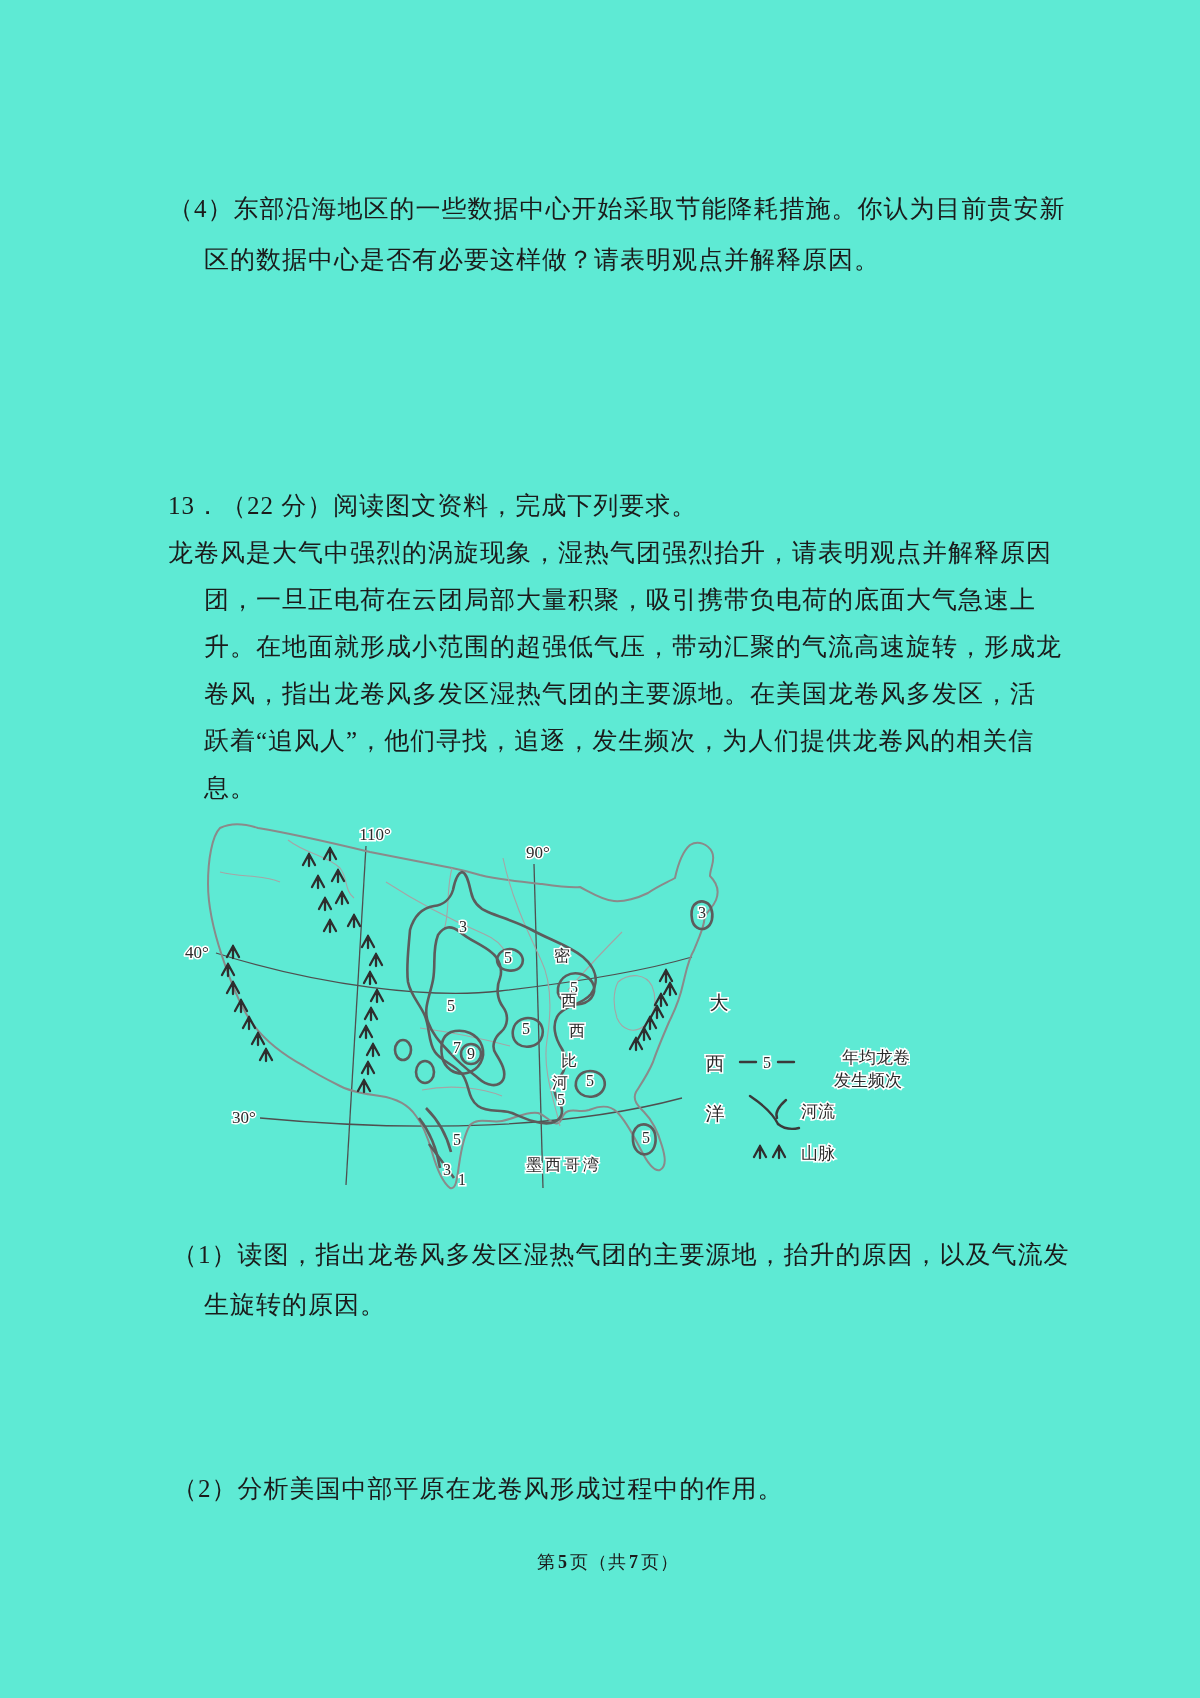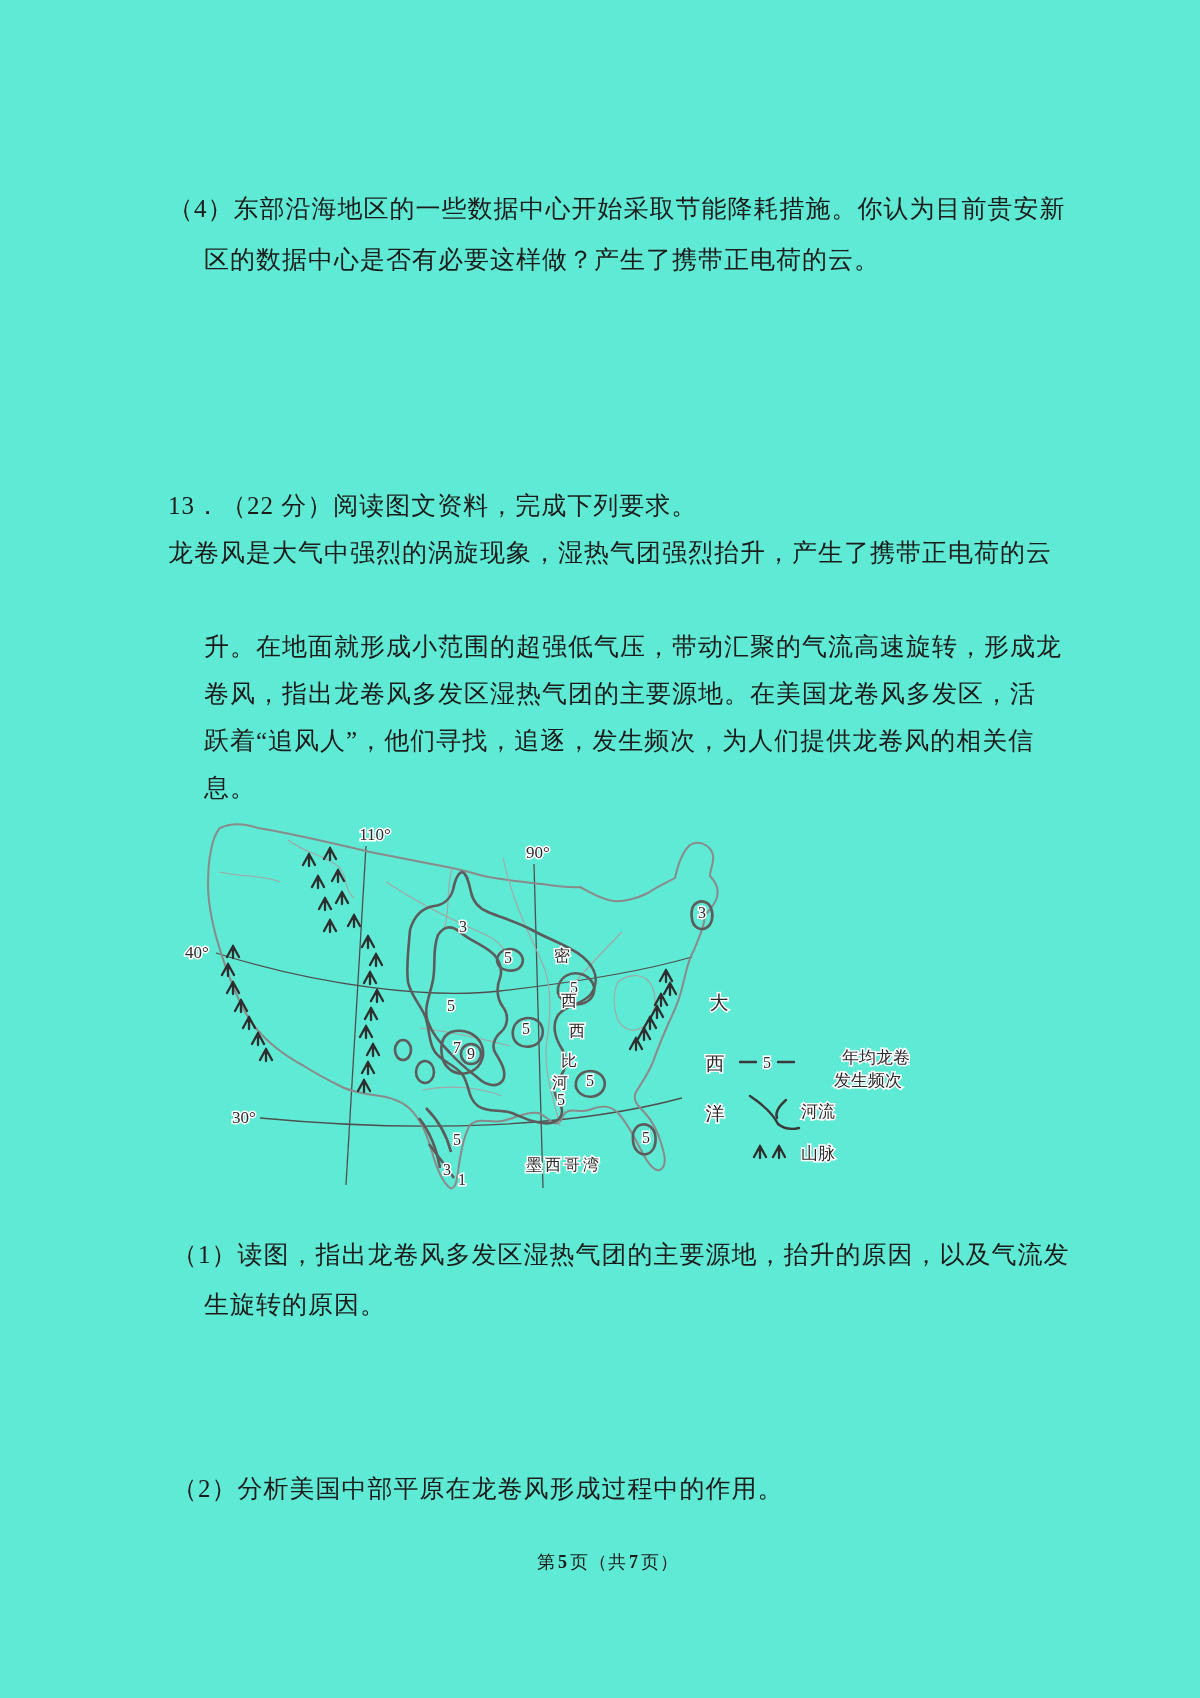--- a/index.html
+++ b/index.html
@@ -28,24 +28,25 @@
   .grat{fill:none;stroke:#4f4f4f;stroke-width:1.3;}
   .mtn{fill:none;stroke:#2e2e2e;stroke-width:2.3;stroke-linecap:round;}
   .legsym{fill:none;stroke:#3a3a3a;stroke-width:2.4;stroke-linecap:round;}
 </style>
 </head>
 <body>
 
 <div class="page">
 
   <div class="tline" style="top:192px">（4）东部沿海地区的一些数据中心开始采取节能降耗措施。你认为目前贵安新</div>
-  <div class="tline indent" style="top:243px">区的数据中心是否有必要这样做？产生了携带正电荷的云。</div>
+  <div class="tline indent" style="top:243px">区的数据中心是否有必要这样做？请表明观点并解释原因。</div>
 
   <div class="tline" style="top:489px">13．（22 分）阅读图文资料，完成下列要求。</div>
-  <div class="tline" style="top:536px">龙卷风是大气中强烈的涡旋现象，湿热气团强烈抬升，产生了携带正电荷的云</div>
+  <div class="tline" style="top:536px">龙卷风是大气中强烈的涡旋现象，湿热气团强烈抬升，请表明观点并解释原因</div>
+  <div class="tline indent" style="top:583px">团，一旦正电荷在云团局部大量积聚，吸引携带负电荷的底面大气急速上</div>
   <div class="tline indent" style="top:630px">升。在地面就形成小范围的超强低气压，带动汇聚的气流高速旋转，形成龙</div>
   <div class="tline indent" style="top:677px">卷风，指出龙卷风多发区湿热气团的主要源地。在美国龙卷风多发区，活</div>
   <div class="tline indent" style="top:724px">跃着“追风人”，他们寻找，追逐，发生频次，为人们提供龙卷风的相关信</div>
   <div class="tline indent" style="top:771px">息。</div>
 
   <div class="mapwrap">
     <svg id="mapsvg" width="740" height="440" viewBox="0 0 740 440">
 
       <g>
         <path class="grat" d="M196,86 L176,425"></path>

